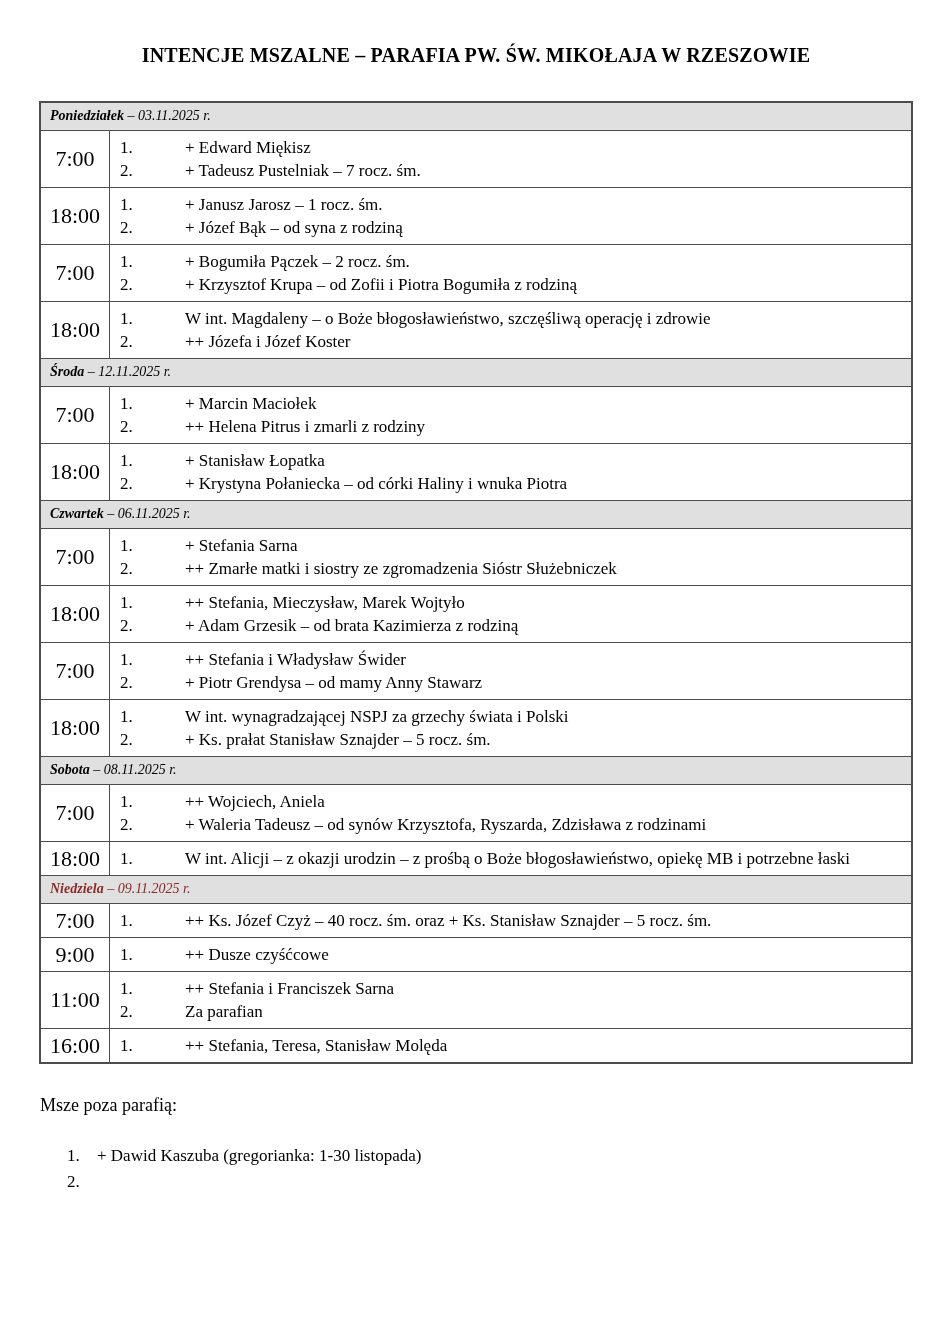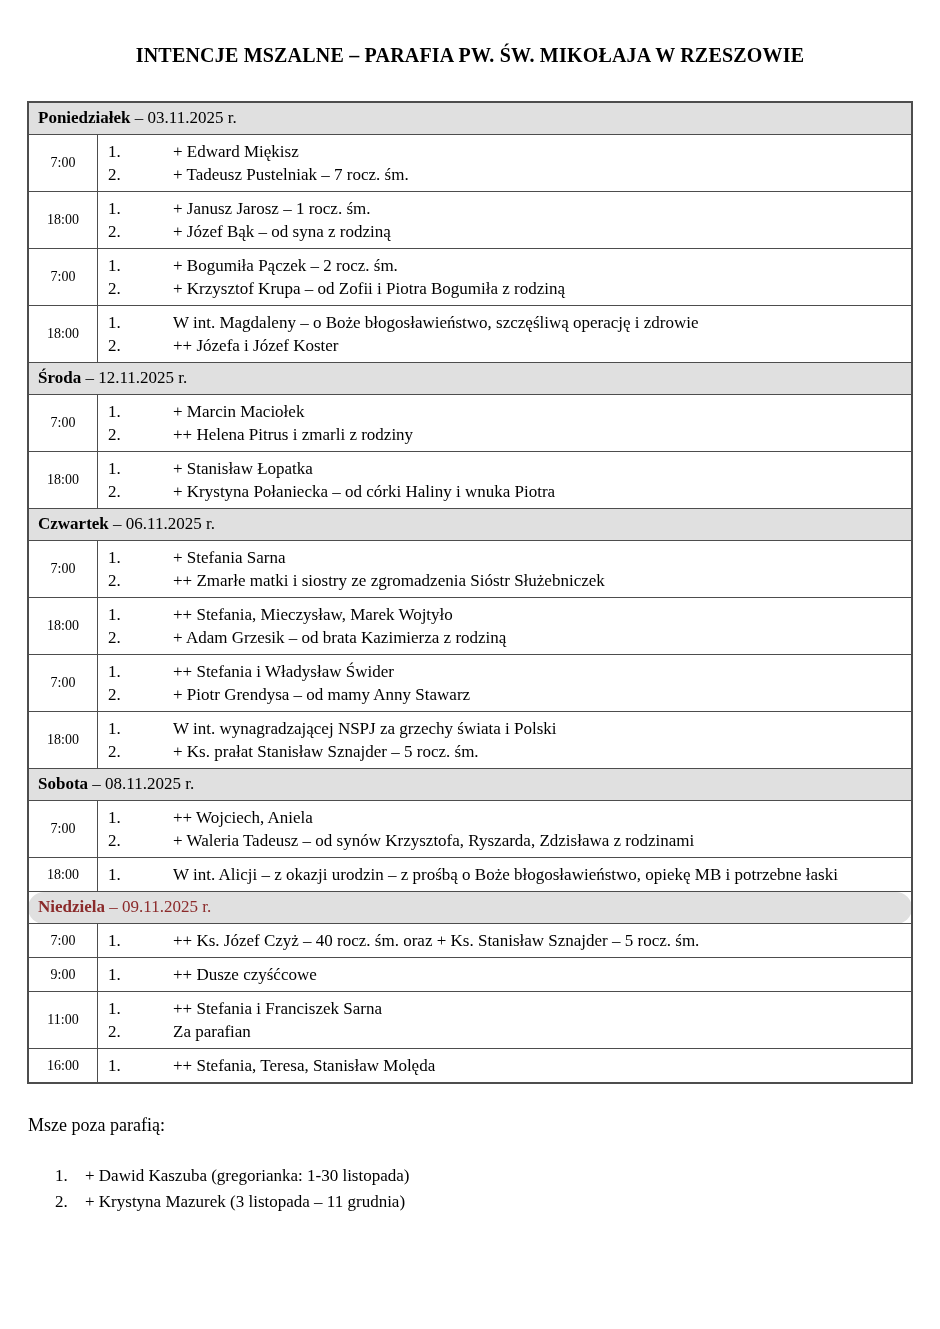--- a/index.html
+++ b/index.html
@@ -12,67 +12,68 @@
     height: 1329px;
     font-family: "Liberation Serif", "DejaVu Serif", serif;
     color: #000000;
     position: relative;
     overflow: hidden;
   }
   .page {
     box-sizing: border-box;
     width: 940px;
     height: 1329px;
-    padding: 44px 27px 0 27px;
+    padding: 44px 27px 0 39px;
   }
   .doc-title {
     margin: 0;
     text-align: center;
     font-size: 20px;
     font-weight: bold;
     letter-spacing: 0.2px;
   }
   table.schedule {
     width: 100%;
     border-collapse: collapse;
     margin-top: 34px;
     border: 2px solid var(--border-color, #4d4d4d);
   }
   table.schedule td {
     border: 1px solid var(--border-color, #4d4d4d);
   }
   td.day-cell {
     background: var(--day-header-bg, #e0e0e0);
-    font-size: 17px;
+    font-size: 14px;
     padding: 5px 9px 6px 9px;
+    font-style: italic;
   }
   td.day-cell .day-name { font-weight: bold; }
   td.time-cell {
     width: 60px;
     text-align: center;
     vertical-align: middle;
-    font-size: 14px;
+    font-size: 22px;
     padding: 2px 4px;
   }
   td.int-cell {
     padding: 5px 12px 5px 10px;
     font-size: 17px;
     vertical-align: middle;
   }
   .int-line {
     display: flex;
     align-items: flex-start;
     line-height: 23px;
   }
   .int-num {
     flex: 0 0 20px;
     margin-right: 9px;
   }
   .int-text { flex: 1 1 auto; margin-left: 36px; }
-  tr.sunday-section td.day-cell { color: var(--sunday-color, #8b2a2a); border-radius: 16px; }
+  tr.sunday-section td.day-cell { color: var(--sunday-color, #8b2a2a); }
   .outside-heading {
     margin: 31px 0 0 1px;
     font-size: 18px;
     font-weight: normal;
   }
   .outside-list {
     margin: 27px 0 0 28px;
   }
   .outside-line {
     display: flex;
@@ -311,17 +312,16 @@
 
   <h2 class="outside-heading">Msze poza parafią:</h2>
 
   <div class="outside-list" id="outside-list">
       <div class="outside-line">
         <span class="outside-num">1.</span>
         <span>+ Dawid Kaszuba (gregorianka: 1-30 listopada)</span>
       </div>
       <div class="outside-line">
         <span class="outside-num">2.</span>
-        <span>+ Krystyna Mazurek (3 listopada – 11 grudnia)</span>
       </div>
     </div>
 
 </div>
 
 </body></html>

